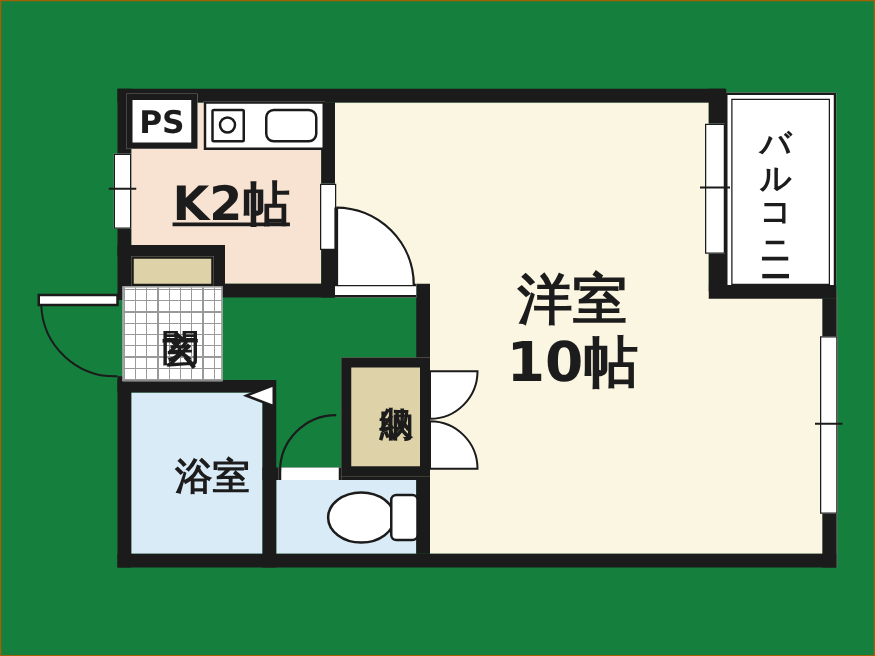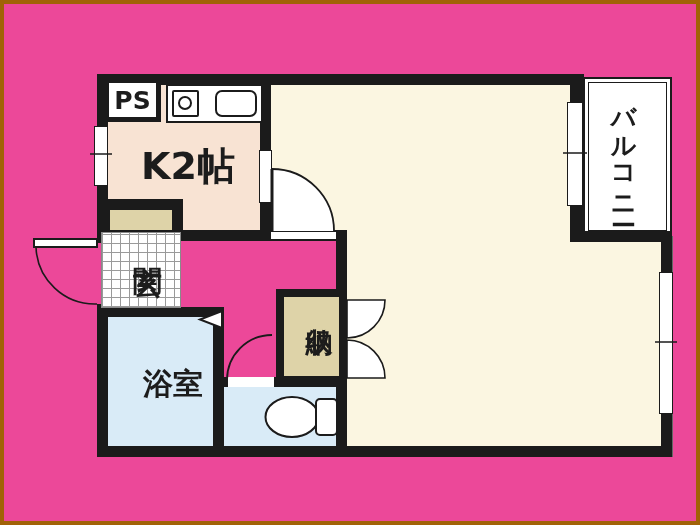--- a/index.html
+++ b/index.html
@@ -1,18 +1,18 @@
 <!DOCTYPE html>
 <html><head>
 <meta charset="utf-8">
 <style>
   html,body{margin:0;padding:0;background:#fff;}
   .canvas{
-    position:relative;width:700px;height:525px;background:#ec4899;
-    border:4px solid #a16207;box-sizing:border-box;overflow:hidden;
+    position:relative;width:700px;height:525px;background:#15803d;
+    border:1px solid #a16207;box-sizing:border-box;overflow:hidden;
     font-family:"DejaVu Sans","Liberation Sans",sans-serif;
   }
   .abs{position:absolute;box-sizing:border-box;}
   .fill-kitchen{background:#f8e3d3;z-index:1;}
   .fill-room{background:#fbf6e1;z-index:1;}
   .fill-wet{background:#d9ebf7;z-index:1;}
   .wall{position:absolute;background:#1b1b1b;z-index:2;box-sizing:border-box;}
   .win{position:absolute;background:#ffffff;border:1px solid #1b1b1b;z-index:3;box-sizing:border-box;}
   .thr{position:absolute;background:#ffffff;z-index:3;box-sizing:border-box;}
   .thr-h{border-top:2px solid #1b1b1b;border-bottom:2px solid #1b1b1b;}
@@ -32,21 +32,21 @@
   }
   .thinline{position:absolute;background:#666;z-index:2;}
   svg.overlay{position:absolute;left:0;top:0;z-index:4;}
   .lbl{
     position:absolute;z-index:5;color:#1c1c1c;font-weight:600;
     white-space:nowrap;
   }
   .lbl-c{text-align:center;}
   .vtext{writing-mode:vertical-rl;text-orientation:mixed;}
   .ps-label{font-size:25px;}
-  .kitchen-label{font-size:38px;}
+  .kitchen-label{font-size:38px;text-decoration:underline;}
   .entrance-label{font-size:29px;letter-spacing:1px;}
   .bath-label{font-size:30px;margin-left:12px;}
   .storage-label{font-size:27px;}
   .room-label{font-size:44px;line-height:51px;}
   .room-label span{display:block;}
   .balcony-label{font-size:25px;letter-spacing:2px;}
 </style>
 </head>
 <body>
 
@@ -124,15 +124,19 @@
 
     <line x1="86" y1="150" x2="108" y2="150" stroke="#1b1b1b" stroke-width="1.5"></line>
     <line x1="559" y1="149" x2="583" y2="149" stroke="#1b1b1b" stroke-width="1.5"></line>
     <line x1="651" y1="338" x2="673" y2="338" stroke="#1b1b1b" stroke-width="1.5"></line>
   </svg>
 
   <div class="lbl kitchen-label lbl-c" style="left:108px;top:137px;width:152px">K2帖</div>
   <div class="lbl entrance-label vtext" style="left:124px;top:239px;height:120px">玄関</div>
   <div class="lbl bath-label lbl-c" style="left:104px;top:360px;width:106px">浴室</div>
   <div class="lbl storage-label vtext" style="left:297px;top:303px;height:76px">収納</div>
+  <div class="lbl room-label lbl-c" style="left:352px;top:213px;width:210px">
+    <span>洋室</span>
+    <span>10帖</span>
+  </div>
   <div class="lbl balcony-label vtext" style="left:603px;top:85px;height:142px">バルコニー</div>
 
 </div>
 
 </body></html>

